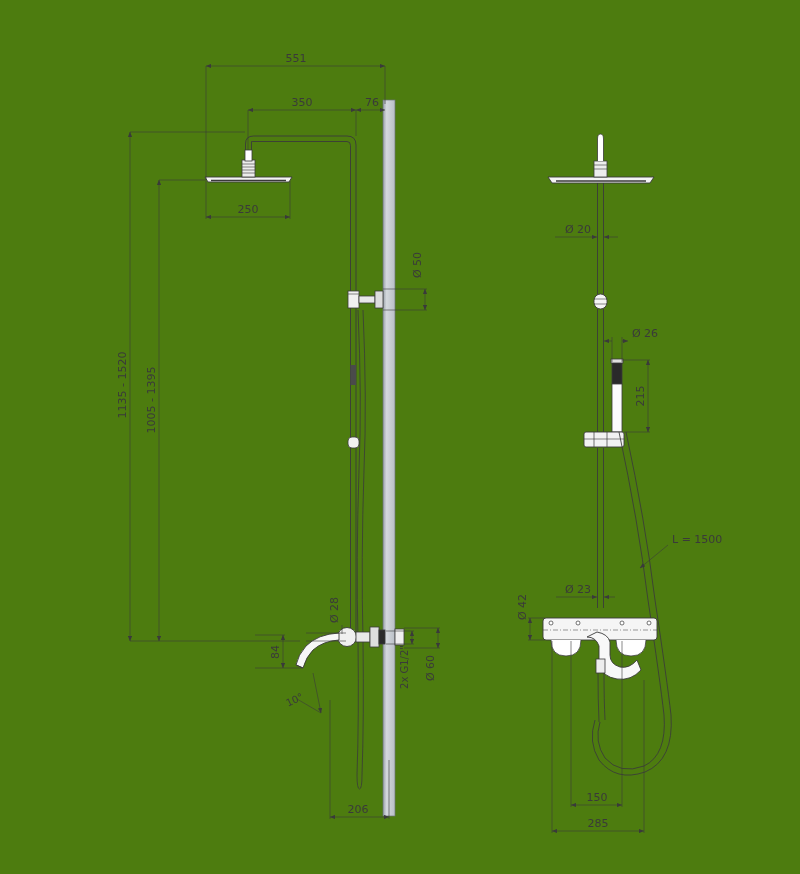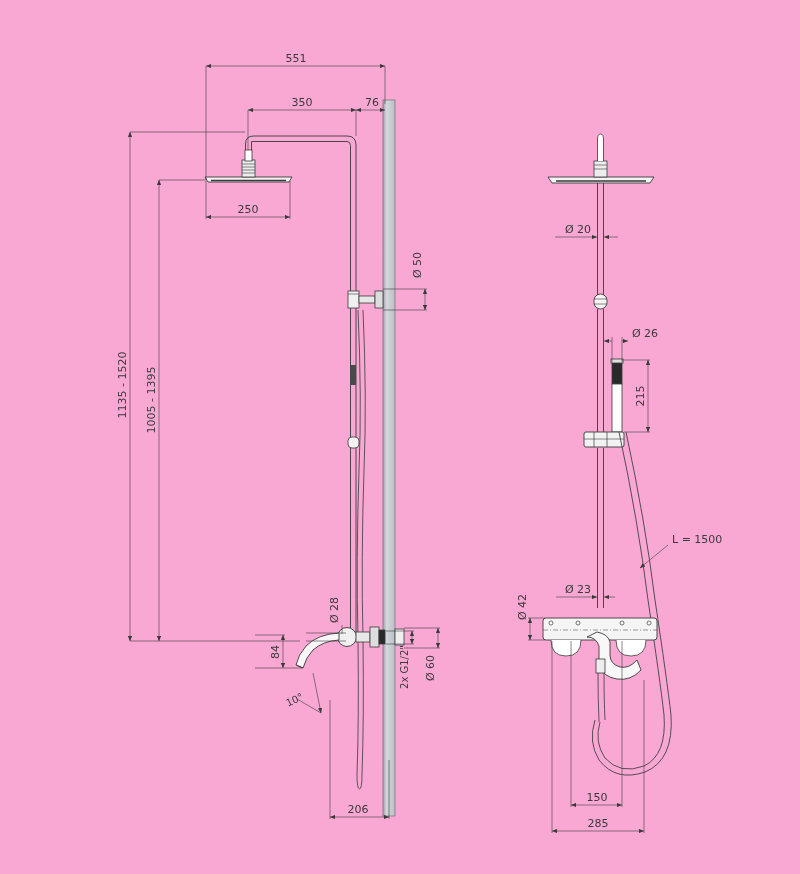--- a/index.html
+++ b/index.html
@@ -1,17 +1,17 @@
 <!DOCTYPE html>
 <html><head>
 <meta charset="utf-8">
 <style>
   html,body{margin:0;padding:0;background:#ffffff;}
   body{width:800px;height:874px;font-family:"DejaVu Sans",sans-serif;overflow:hidden;}
-  #sheet{position:relative;width:800px;height:874px;background:#f9a8d4;}
+  #sheet{position:relative;width:800px;height:874px;background:#4d7c0f;}
   svg{display:block;}
   .dimtxt{font-family:"DejaVu Sans",sans-serif;font-size:11px;fill:#3a3a3a;}
   .dimtxt-sm{font-family:"DejaVu Sans",sans-serif;font-size:10px;fill:#3a3a3a;}
 </style>
 </head>
 <body>
 
 <div id="sheet">
 <svg width="800" height="874" viewBox="0 0 800 874">
 

